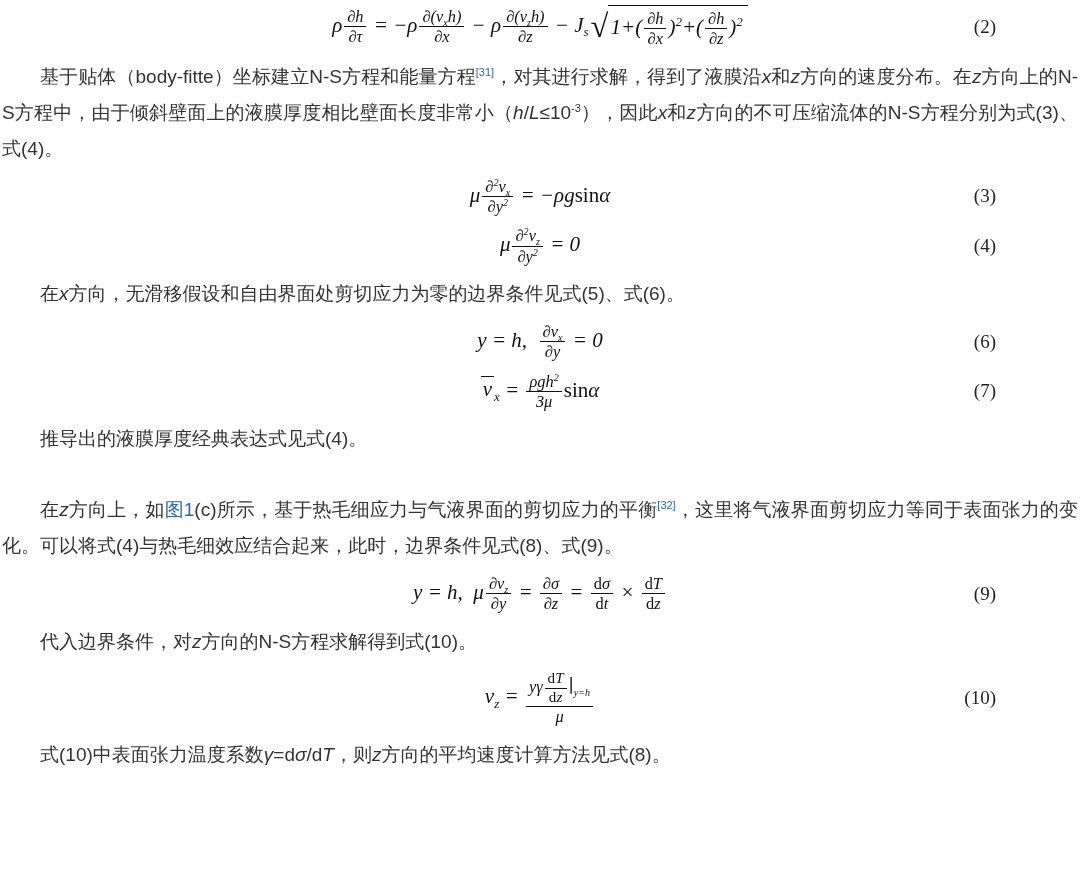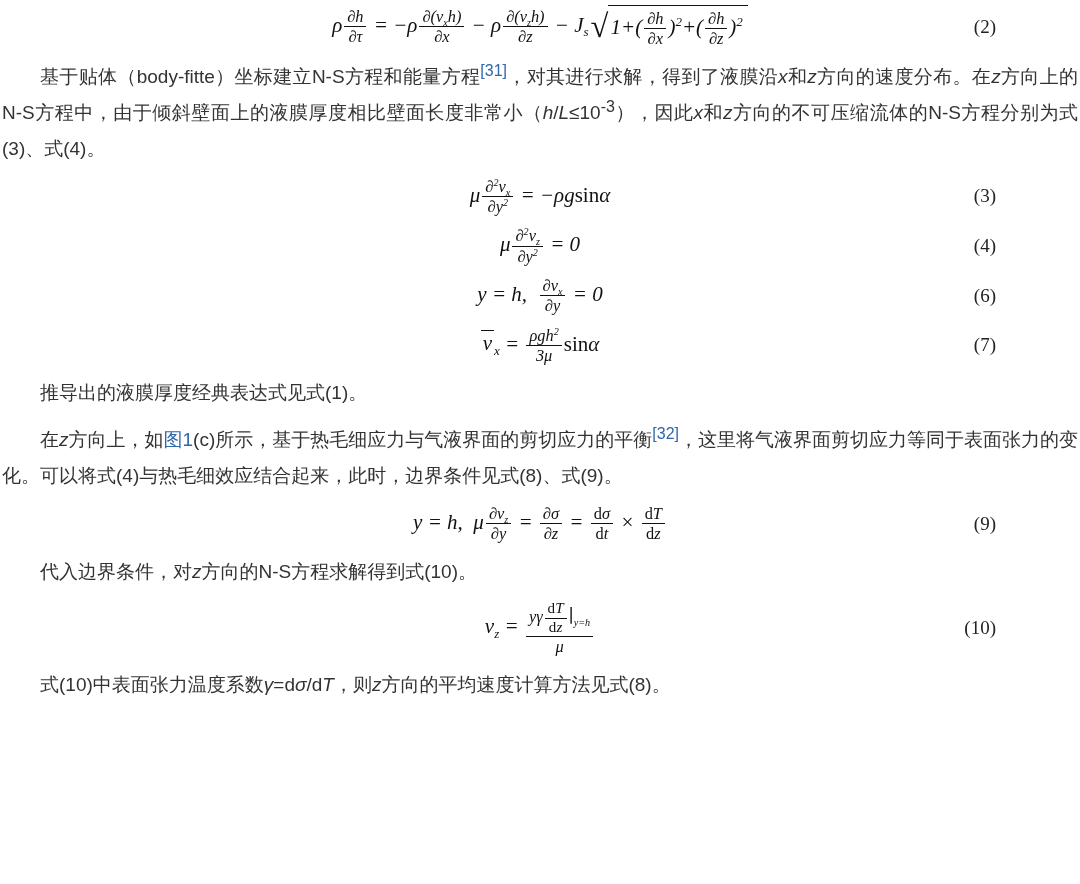--- a/index.html
+++ b/index.html
@@ -12,23 +12,23 @@
   
   .para{
     margin:5px 0;
     font-size:19px;
     line-height:36px;
     text-indent:2em;
     color:#333333;
     text-align:justify;
   }
   .para .it{font-style:italic;}
-  .para sup{font-size:16px;line-height:0;vertical-align:super;}
+  .para sup{font-size:11px;line-height:0;vertical-align:super;}
   a.link{color:#2e68aa;text-decoration:none;cursor:pointer;}
-  .gap-top{margin-top:11px;}
+  .gap-top{margin-top:35px;}
   
   .eqrow{
     position:relative;
     text-align:center;
     padding:5px 0;
     white-space:nowrap;
   }
   .math{
     font-family:"Liberation Serif","DejaVu Serif",serif;
     font-size:21px;color:#111111;font-style:italic;
@@ -74,33 +74,34 @@
 
   <div class="eqrow">
     <span class="math"><span class="mi">μ</span><span class="frac"><span class="num"><span class="mi">∂</span><sup>2</sup><span class="mi">v</span><sub>x</sub></span><span class="den"><span class="mi">∂y</span><sup>2</sup></span></span><span class="mi"> = −ρg</span><span class="mr">sin</span><span class="mi">α</span></span>
     <span class="eqnum">(3)</span>
   </div>
   <div class="eqrow">
     <span class="math"><span class="mi">μ</span><span class="frac"><span class="num"><span class="mi">∂</span><sup>2</sup><span class="mi">v</span><sub>z</sub></span><span class="den"><span class="mi">∂y</span><sup>2</sup></span></span><span class="mi"> = 0</span></span>
     <span class="eqnum">(4)</span>
   </div>
 
+  <p class="para"><span>在</span><span class="it">x</span><span>方向，无滑移假设和自由界面处剪切应力为零的边界条件见式(5)、式(6)。</span></p>
 
   <div class="eqrow">
     <span class="math"><span class="mi">y = h, </span><span class="frac"><span class="num"><span class="mi">∂v</span><sub>x</sub></span><span class="den"><span class="mi">∂y</span></span></span><span class="mi"> = 0</span></span>
     <span class="eqnum">(6)</span>
   </div>
 
 
   <div class="eqrow">
     <span class="math"><span class="bar"><span class="mi">v</span></span><sub>x</sub><span class="mi"> = </span><span class="frac"><span class="num"><span class="mi">ρgh</span><sup>2</sup></span><span class="den"><span class="mi">3μ</span></span></span><span class="mr">sin</span><span class="mi">α</span></span>
     <span class="eqnum">(7)</span>
   </div>
 
-  <p class="para"><span>推导出的液膜厚度经典表达式见式(1)。</span></p>
+  <p class="para"><span>推导出的液膜厚度经典表达式见式(4)。</span></p>
 
   <p class="para gap-top"><span>在</span><span class="it">z</span><span>方向上，如</span><a class=" link" href="#">图1</a><span>(c)所示，基于热毛细应力与气液界面的剪切应力的平衡</span><sup><a class=" link" href="#">[32]</a></sup><span>，这里将气液界面剪切应力等同于表面张力的变化。可以将式(4)与热毛细效应结合起来，此时，边界条件见式(8)、式(9)。</span></p>
 
   <div class="eqrow">
     <span class="math"><span class="mi">y = h, μ</span><span class="frac"><span class="num"><span class="mi">∂v</span><sub>z</sub></span><span class="den"><span class="mi">∂y</span></span></span><span class="mi"> = </span><span class="frac"><span class="num"><span class="mi">∂σ</span></span><span class="den"><span class="mi">∂z</span></span></span><span class="mi"> = </span><span class="frac"><span class="num"><span class="mr">d</span><span class="mi">σ</span></span><span class="den"><span class="mr">d</span><span class="mi">t</span></span></span><span class="mi"> × </span><span class="frac"><span class="num"><span class="mr">d</span><span class="mi">T</span></span><span class="den"><span class="mr">d</span><span class="mi">z</span></span></span></span>
     <span class="eqnum">(9)</span>
   </div>
 
   <p class="para"><span>代入边界条件，对</span><span class="it">z</span><span>方向的N-S方程求解得到式(10)。</span></p>
 

